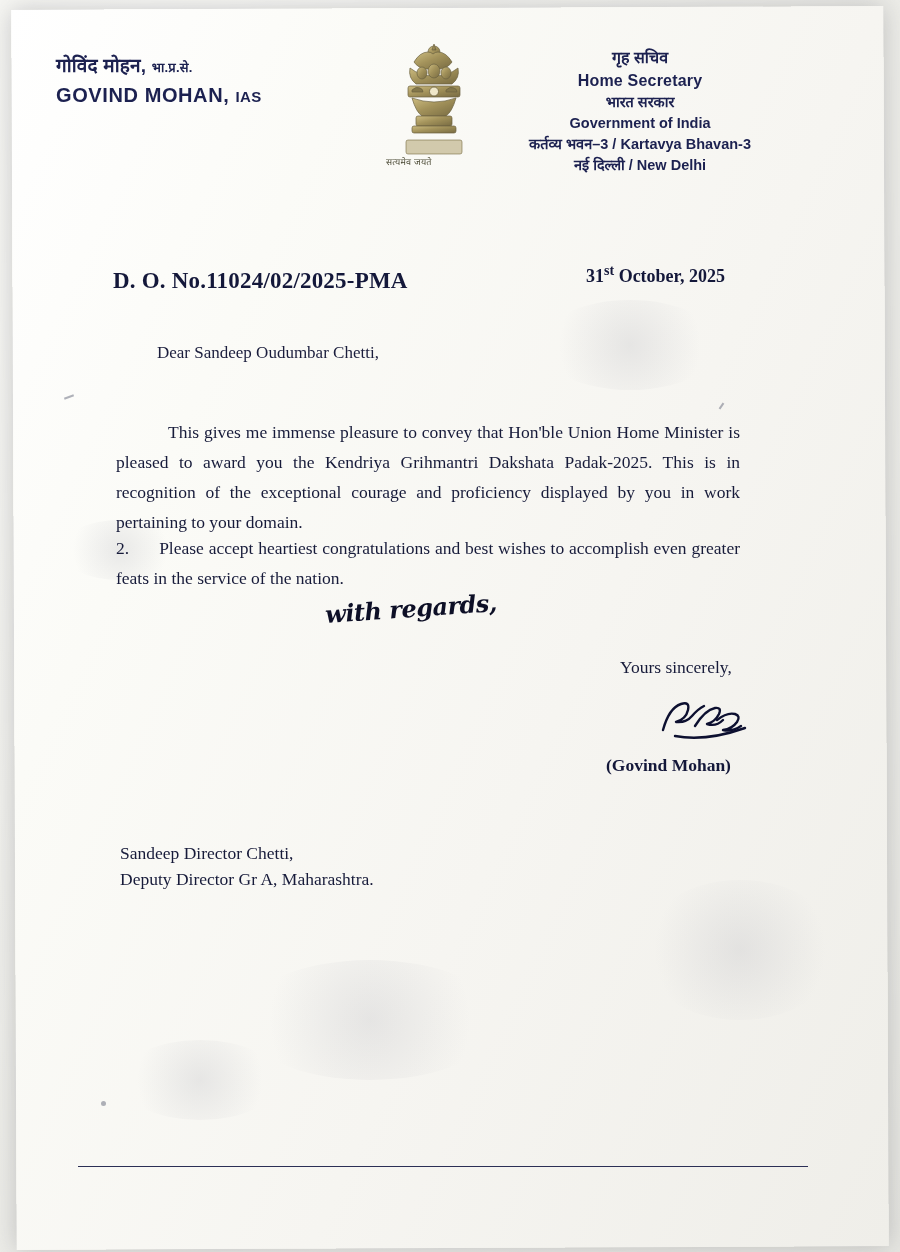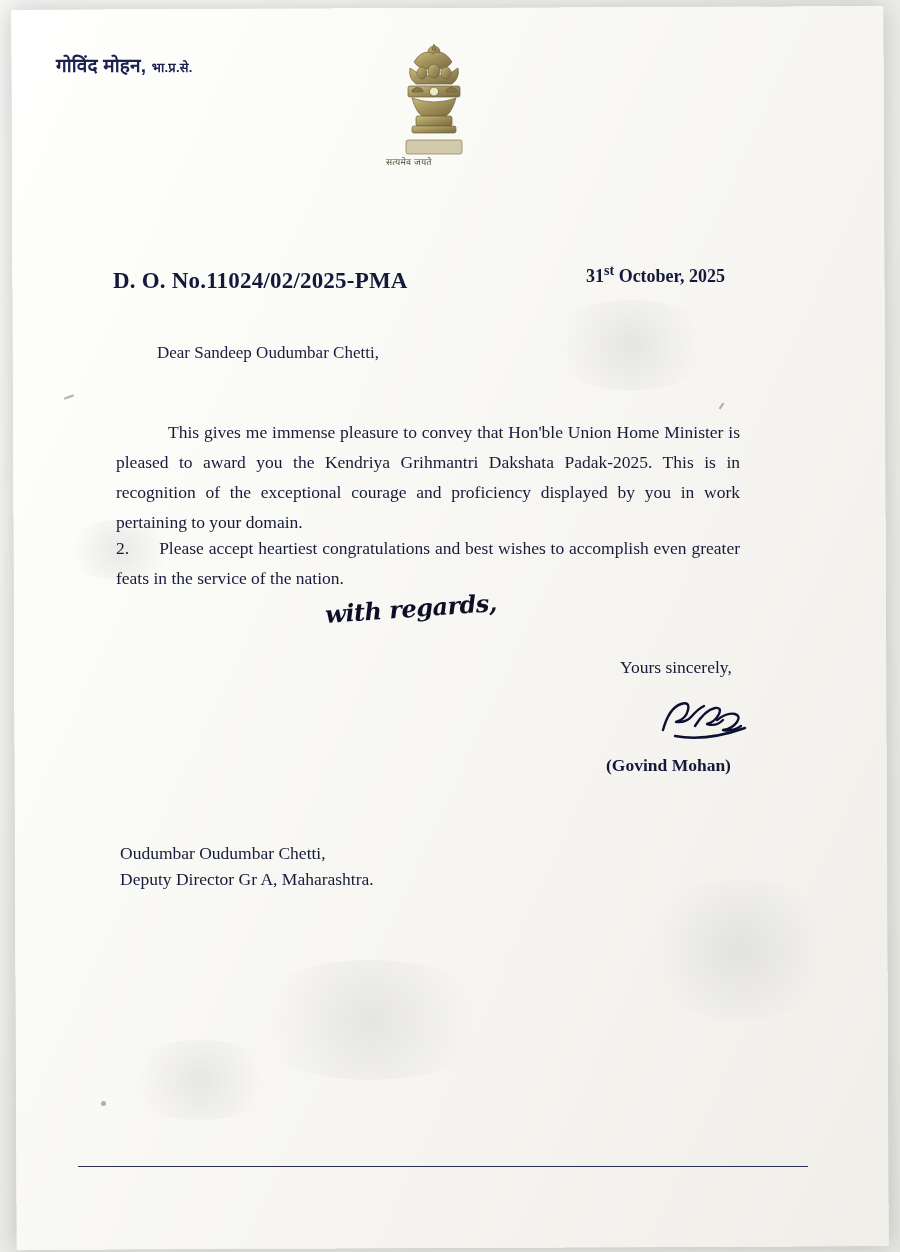--- a/index.html
+++ b/index.html
@@ -263,20 +263,24 @@
   <div class="mark" style="left:64px;  top:396px; width:10px; height:2px; transform:rotate(-20deg);"></div>
   <div class="mark" style="left:101px; top:1101px; width:5px; height:5px; border-radius:50%;"></div>
   <div class="mark" style="left:718px; top:405px; width:7px;  height:2px; transform:rotate(-55deg);"></div>
 
   <div class="content">
 
     <div class="lh-left">
       <div class="hi-name">
         <span>गोविंद मोहन,</span>
         <span class="suffix">भा.प्र.से.</span>
+      </div>
+      <div class="en-name">
+        <span>GOVIND MOHAN,</span>
+        <span class="ias">IAS</span>
       </div>
     </div>
 
     <div class="emblem">
       <svg viewBox="0 0 96 132" width="96" height="132" aria-hidden="true">
         <defs>
           <linearGradient id="gold" x1="0" y1="0" x2="1" y2="1">
             <stop offset="0%" stop-color="#c9b777"></stop>
             <stop offset="45%" stop-color="#9c8a4e"></stop>
             <stop offset="100%" stop-color="#6d5f33"></stop>
@@ -306,20 +310,28 @@
 
           <rect x="30" y="76" width="36" height="10" rx="2"></rect>
           <rect x="26" y="86" width="44" height="7" rx="2"></rect>
 
           <rect x="20" y="100" width="56" height="14" rx="2" fill="#cfc6a6" stroke="#6d5f33" stroke-width="0.6"></rect>
         </g>
       </svg>
     </div>
     <div class="emblem-caption">सत्यमेव जयते</div>
 
+    <div class="lh-right">
+      <div class="r1">गृह सचिव</div>
+      <div class="r2">Home Secretary</div>
+      <div class="r3">भारत सरकार</div>
+      <div class="r4">Government of India</div>
+      <div class="r5">कर्तव्य भवन–3 / Kartavya Bhavan-3</div>
+      <div class="r6">नई दिल्ली / New Delhi</div>
+    </div>
 
     <div class="ref-no">D. O. No.11024/02/2025-PMA</div>
     <div class="date">
       <span>31</span><sup>st</sup><span> October, 2025</span>
     </div>
 
     <div class="salutation">Dear Sandeep Oudumbar Chetti,</div>
 
     <div class="para1">This gives me immense pleasure to convey that Hon'ble Union Home Minister is pleased to award you the Kendriya Grihmantri Dakshata Padak-2025. This is in recognition of the exceptional courage and proficiency displayed by you in work pertaining to your domain.</div>
 
@@ -338,21 +350,21 @@
           <path d="M40 36 q10 -16 20 -18 q7 -1 4 6 q-4 8 -12 10 q9 3 16 -4"></path>
           <path d="M62 30 q10 -8 18 -6 q6 2 2 8 q-5 7 -14 8 q9 2 18 -4"></path>
           <path d="M20 46 q30 6 70 -8"></path>
         </g>
       </svg>
     </div>
 
     <div class="signer">(Govind Mohan)</div>
 
     <div class="addressee">
-      <div>Oudumbar Oudumbar Chetti,</div>
+      <div>Sandeep Director Chetti,</div>
       <div>Deputy Director Gr A, Maharashtra.</div>
     </div>
 
     <div class="footer-rule"></div>
     <div class="footer">
     </div>
 
   </div>
 </div>
 

